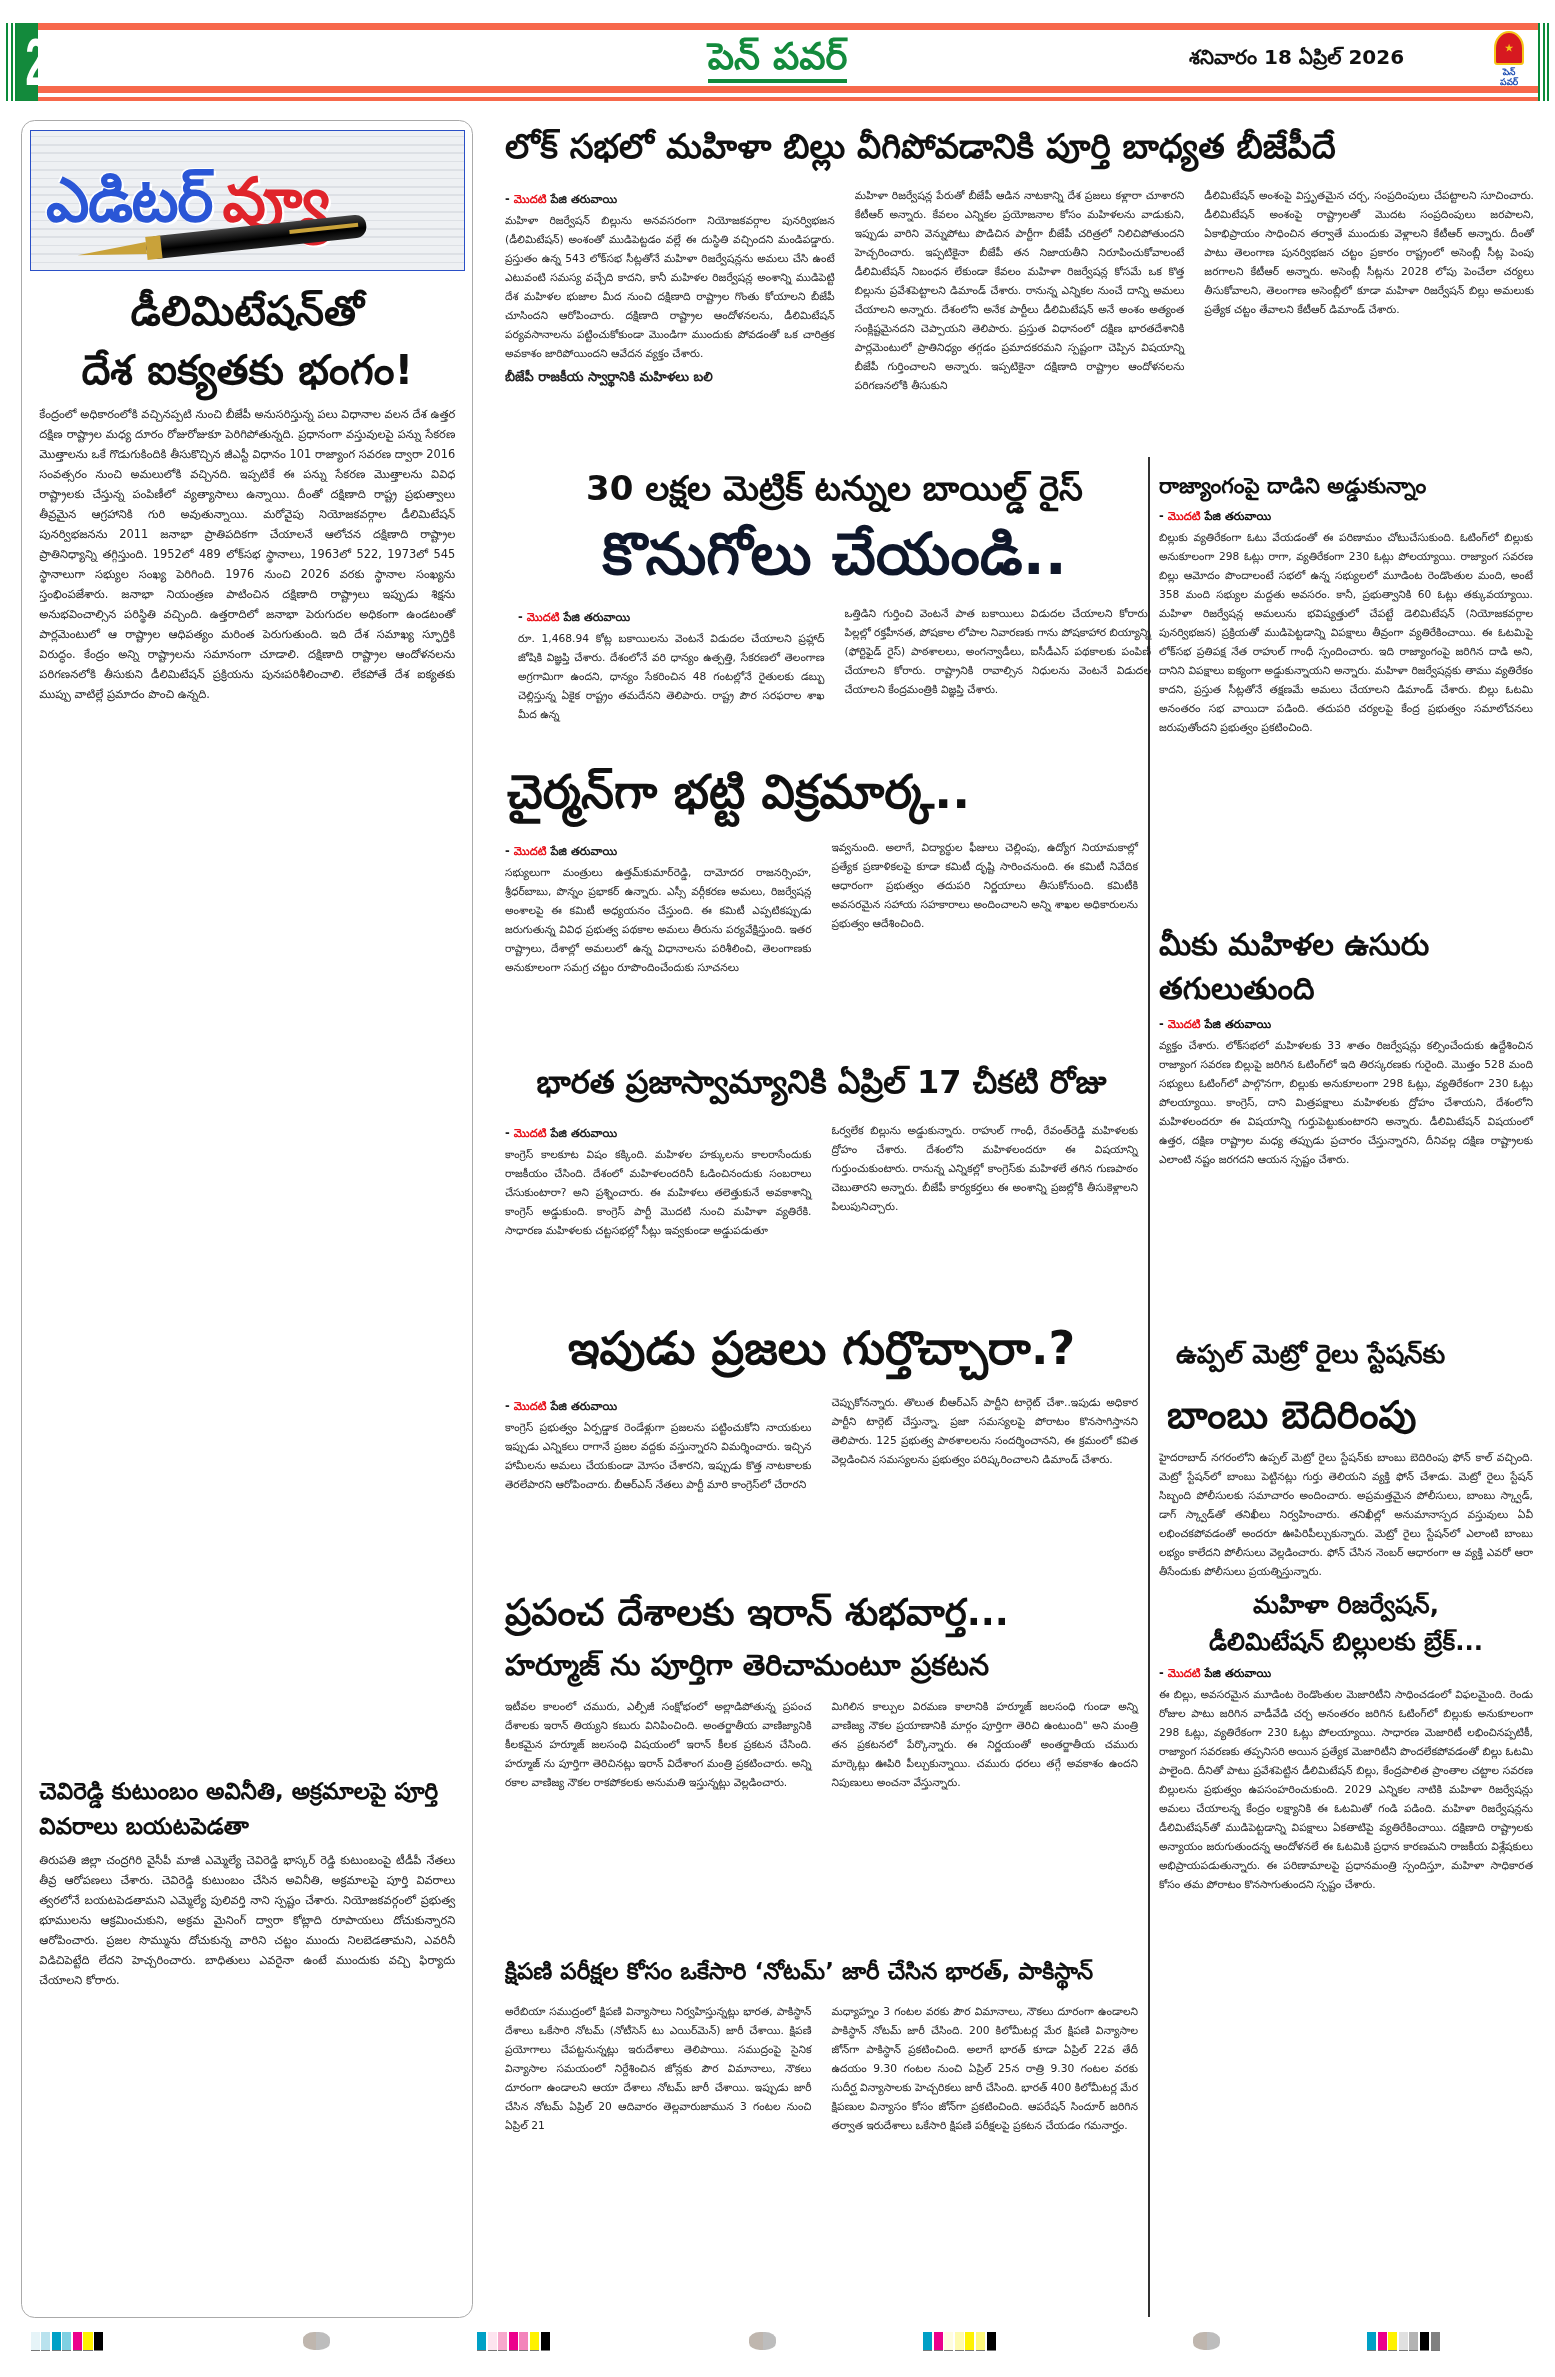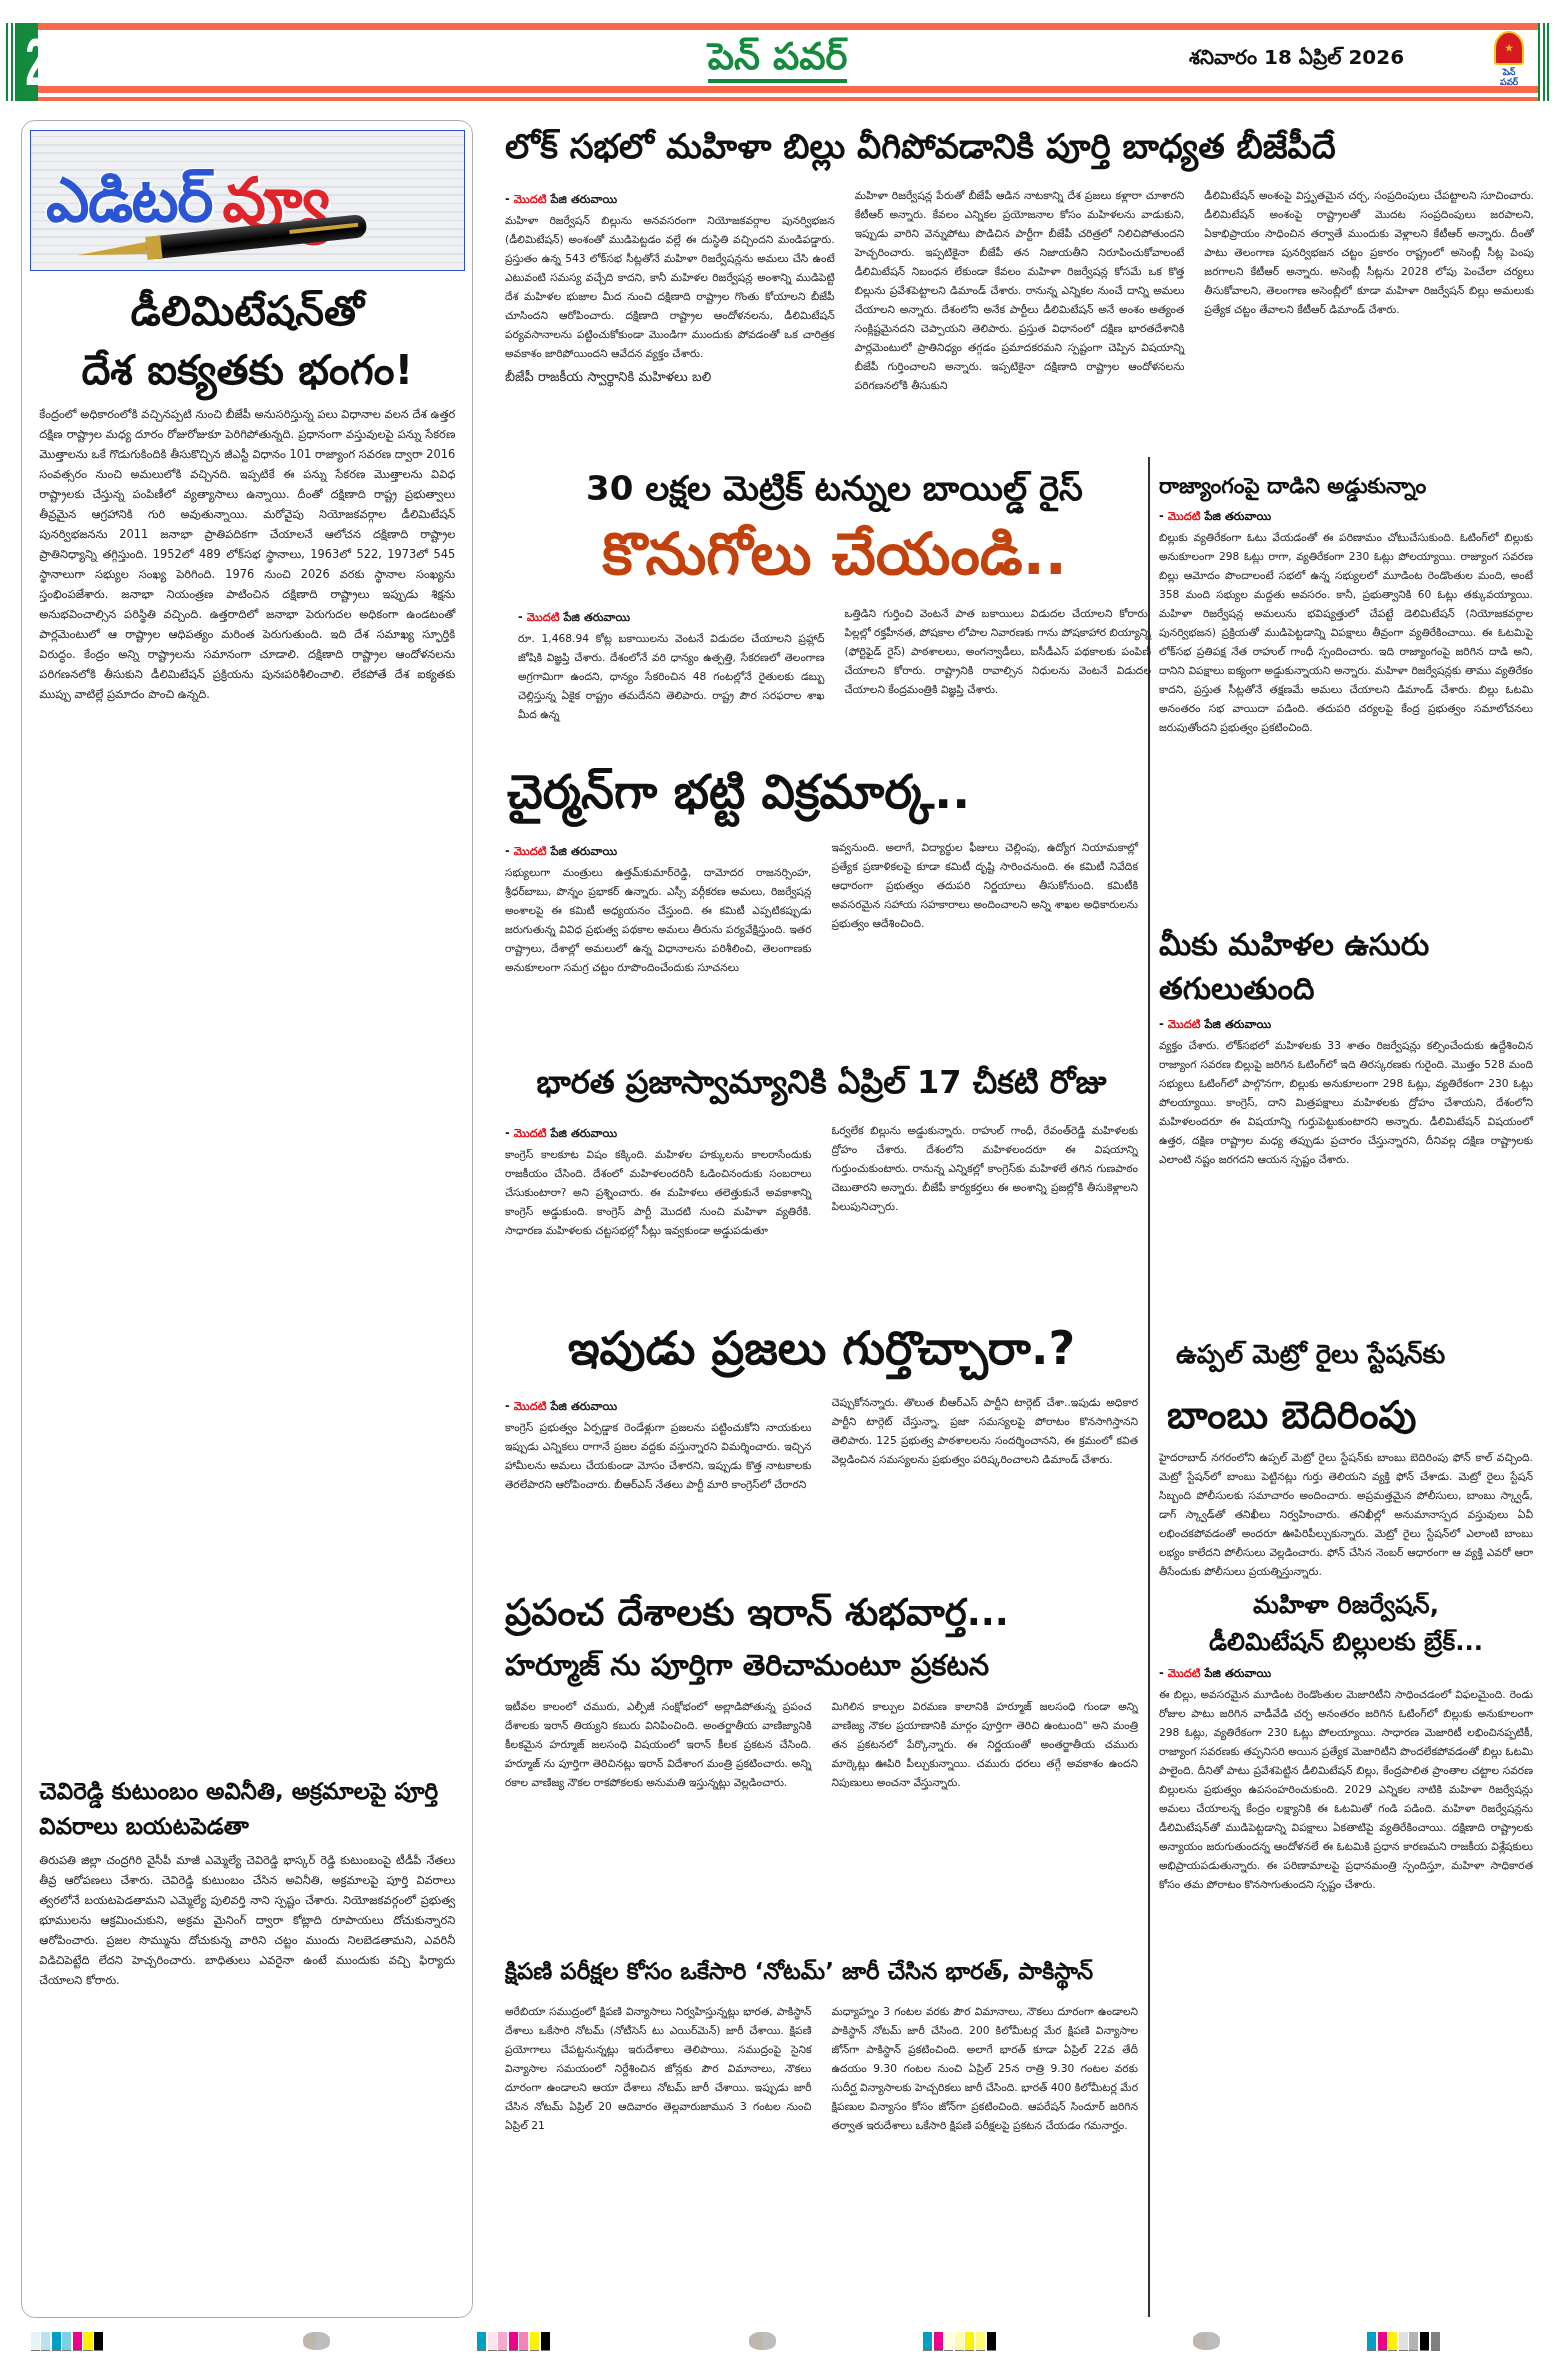--- a/index.html
+++ b/index.html
@@ -31,21 +31,21 @@
   .ev-pen .body{position:absolute;left:69px;top:0;width:221px;height:23px;background:linear-gradient(#444,#000 60%,#222);border-radius:10.7px}
   .ev-pen .band{position:absolute;left:69px;top:0;width:15.2px;height:23px;background:#c9a23a}
   .ev-pen .nib{position:absolute;left:0;top:4.6px;width:0;height:0;border-top:6.9px solid transparent;border-bottom:6.9px solid transparent;border-right:69px solid #c9a23a}
   .ev-pen .clip{position:absolute;left:213px;top:7.6px;width:69px;height:4.6px;background:#c9a23a}
   .ev-head{text-align:center;font:bold 41px/59px "DejaVu Sans",sans-serif;margin:10.7px 0 4.6px}
   .body-text{font:11.4px/20px "DejaVu Sans",sans-serif;text-align:justify;color:#222;padding:0 17px;}
   .sub-head{font:bold 23px/35px "DejaVu Sans",sans-serif;padding:0 17px;margin:12.2px 0 6.1px}
 
   .art{position:absolute;}
   .h-big{font:bold 35px/49px "DejaVu Sans",sans-serif;color:#111;white-space:nowrap;}
-  .h-red{color:#c2410c;}
+  .h-red{color:#0f172a;}
   .byline{font:bold 11.4px/17px "DejaVu Sans",sans-serif;margin:4.6px 0 3px}
   .byline .red{color:#e8141c;}
   .cols2{display:flex;gap:20px;}
   .cols2>div{flex:1;font:10.7px/19px "DejaVu Sans",sans-serif;text-align:justify;color:#222}
   .vrule{position:absolute;width:1.5px;background:#333;}
   .right-col{position:absolute;left:1159px;width:374px;}
   .rc-head{font:bold 30.5px/44px "DejaVu Sans",sans-serif;}
   .rc-text{font:10.7px/19px "DejaVu Sans",sans-serif;text-align:justify;color:#222}
 
   .regmarks{position:absolute;top:2332px;left:0;width:1555px;height:20px;}
@@ -93,21 +93,21 @@
 </section>
 
 <div class="vrule" style="left:1148px;top:457px;height:1860px"></div>
 
 <article class="art" style="left:505px;top:122px;width:1029px">
   <h2 class="h-big" style="margin:0;font-size:34px">లోక్ సభలో మహిళా బిల్లు వీగిపోవడానికి పూర్తి బాధ్యత బీజేపీదే</h2>
   <div class="cols2" style="margin-top:15.2px">
     <div>
       <div class="byline"><span>- </span><span class="red">మొదటి</span><span> పేజి తరువాయి</span></div>
       <div>మహిళా రిజర్వేషన్ బిల్లును అనవసరంగా నియోజకవర్గాల పునర్విభజన (డీలిమిటేషన్) అంశంతో ముడిపెట్టడం వల్లే ఈ దుస్థితి వచ్చిందని మండిపడ్డారు. ప్రస్తుతం ఉన్న 543 లోక్‌సభ సీట్లతోనే మహిళా రిజర్వేషన్లను అమలు చేసి ఉంటే ఎటువంటి సమస్య వచ్చేది కాదని, కానీ మహిళల రిజర్వేషన్ల అంశాన్ని ముడిపెట్టి దేశ మహిళల భుజాల మీద నుంచి దక్షిణాది రాష్ట్రాల గొంతు కోయాలని బీజేపీ చూసిందని ఆరోపించారు. దక్షిణాది రాష్ట్రాల ఆందోళనలను, డీలిమిటేషన్ పర్యవసానాలను పట్టించుకోకుండా మొండిగా ముందుకు పోవడంతో ఒక చారిత్రక అవకాశం జారిపోయిందని ఆవేదన వ్యక్తం చేశారు.</div>
-      <div style="font-weight:normal;font-size:13px;margin-top:4.6px">బీజేపీ రాజకీయ స్వార్థానికి మహిళలు బలి</div>
+      <div style="font-weight:bold;font-size:13px;margin-top:4.6px">బీజేపీ రాజకీయ స్వార్థానికి మహిళలు బలి</div>
     </div>
     <div>మహిళా రిజర్వేషన్ల పేరుతో బీజేపీ ఆడిన నాటకాన్ని దేశ ప్రజలు కళ్లారా చూశారని కేటీఆర్ అన్నారు. కేవలం ఎన్నికల ప్రయోజనాల కోసం మహిళలను వాడుకుని, ఇప్పుడు వారిని వెన్నుపోటు పొడిచిన పార్టీగా బీజేపీ చరిత్రలో నిలిచిపోతుందని హెచ్చరించారు. ఇప్పటికైనా బీజేపీ తన నిజాయతీని నిరూపించుకోవాలంటే డీలిమిటేషన్ నిబంధన లేకుండా కేవలం మహిళా రిజర్వేషన్ల కోసమే ఒక కొత్త బిల్లును ప్రవేశపెట్టాలని డిమాండ్ చేశారు. రానున్న ఎన్నికల నుంచే దాన్ని అమలు చేయాలని అన్నారు. దేశంలోని అనేక పార్టీలు డీలిమిటేషన్ అనే అంశం అత్యంత సంక్లిష్టమైనదని చెప్పాయని తెలిపారు. ప్రస్తుత విధానంలో దక్షిణ భారతదేశానికి పార్లమెంటులో ప్రాతినిధ్యం తగ్గడం ప్రమాదకరమని స్పష్టంగా చెప్పిన విషయాన్ని బీజేపీ గుర్తించాలని అన్నారు. ఇప్పటికైనా దక్షిణాది రాష్ట్రాల ఆందోళనలను పరిగణనలోకి తీసుకుని</div>
     <div>డీలిమిటేషన్ అంశంపై విస్తృతమైన చర్చ, సంప్రదింపులు చేపట్టాలని సూచించారు. డీలిమిటేషన్ అంశంపై రాష్ట్రాలతో మొదట సంప్రదింపులు జరపాలని, ఏకాభిప్రాయం సాధించిన తర్వాతే ముందుకు వెళ్లాలని కేటీఆర్ అన్నారు. దీంతో పాటు తెలంగాణ పునర్విభజన చట్టం ప్రకారం రాష్ట్రంలో అసెంబ్లీ సీట్ల పెంపు జరగాలని కేటీఆర్ అన్నారు. అసెంబ్లీ సీట్లను 2028 లోపు పెంచేలా చర్యలు తీసుకోవాలని, తెలంగాణ అసెంబ్లీలో కూడా మహిళా రిజర్వేషన్ బిల్లు అమలుకు ప్రత్యేక చట్టం తేవాలని కేటీఆర్ డిమాండ్ చేశారు.</div>
   </div>
 </article>
 
 <article class="art" style="left:518px;top:464px;width:633px">
   <h2 class="h-big" style="margin:0;font-size:34px;text-align:center">30 లక్షల మెట్రిక్ టన్నుల బాయిల్డ్ రైస్</h2>
   <h2 class="h-big h-red" style="margin:4.6px 0 0;font-size:58px;line-height:73px;text-align:center">కొనుగోలు చేయండి..</h2>
   <div class="cols2" style="margin-top:13.7px">

